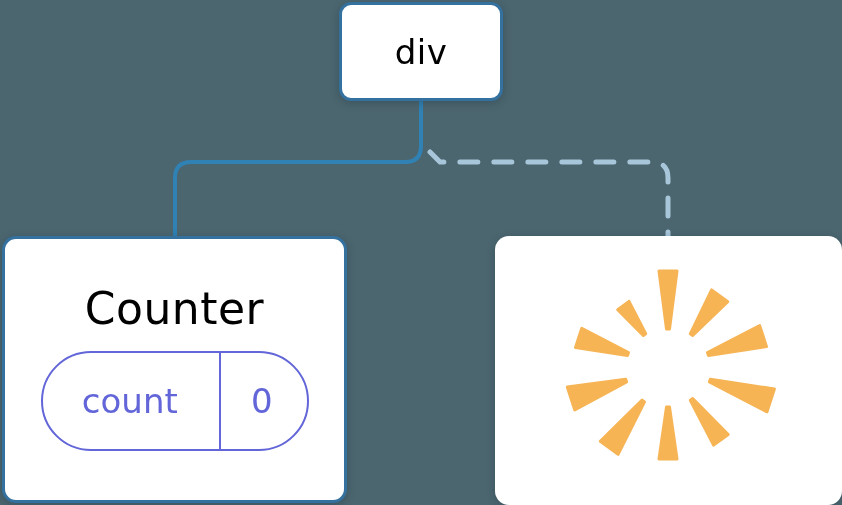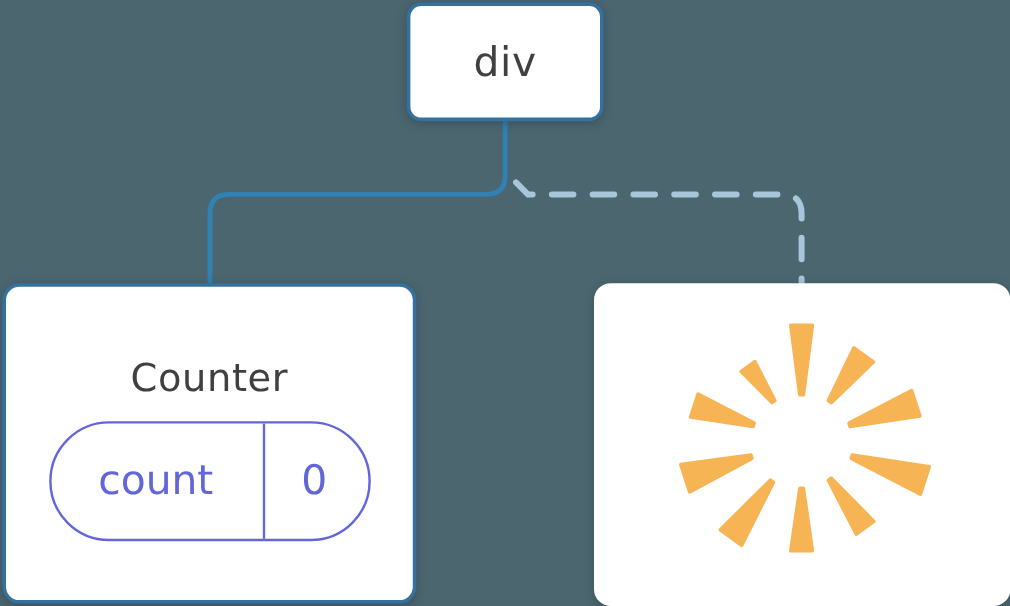--- a/index.html
+++ b/index.html
@@ -46,42 +46,42 @@
   #node-div {
     left: 339px;
     top: 2px;
     width: 164px;
     height: 99px;
     display: flex;
     align-items: center;
     justify-content: center;
   }
   .node-title {
-    color: #404040;
+    color: #000000;
     font-size: 34px;
     font-weight: 400;
     letter-spacing: 0.5px;
     line-height: 1;
     user-select: none;
   }
 
   
   #node-counter {
     left: 2px;
     top: 236px;
     width: 345px;
     height: 267px;
     border-radius: 14px;
     display: flex;
     flex-direction: column;
     align-items: center;
   }
   #node-counter .node-title {
-    margin-top: 60px;
-    font-size: 32px;
+    margin-top: 48px;
+    font-size: 44px;
   }
 
   
   .state-pill {
     position: relative;
     margin-top: 20px;
     width: 268px;
     height: 100px;
     border: 2px solid #6366d8;
     border-radius: 50px;

